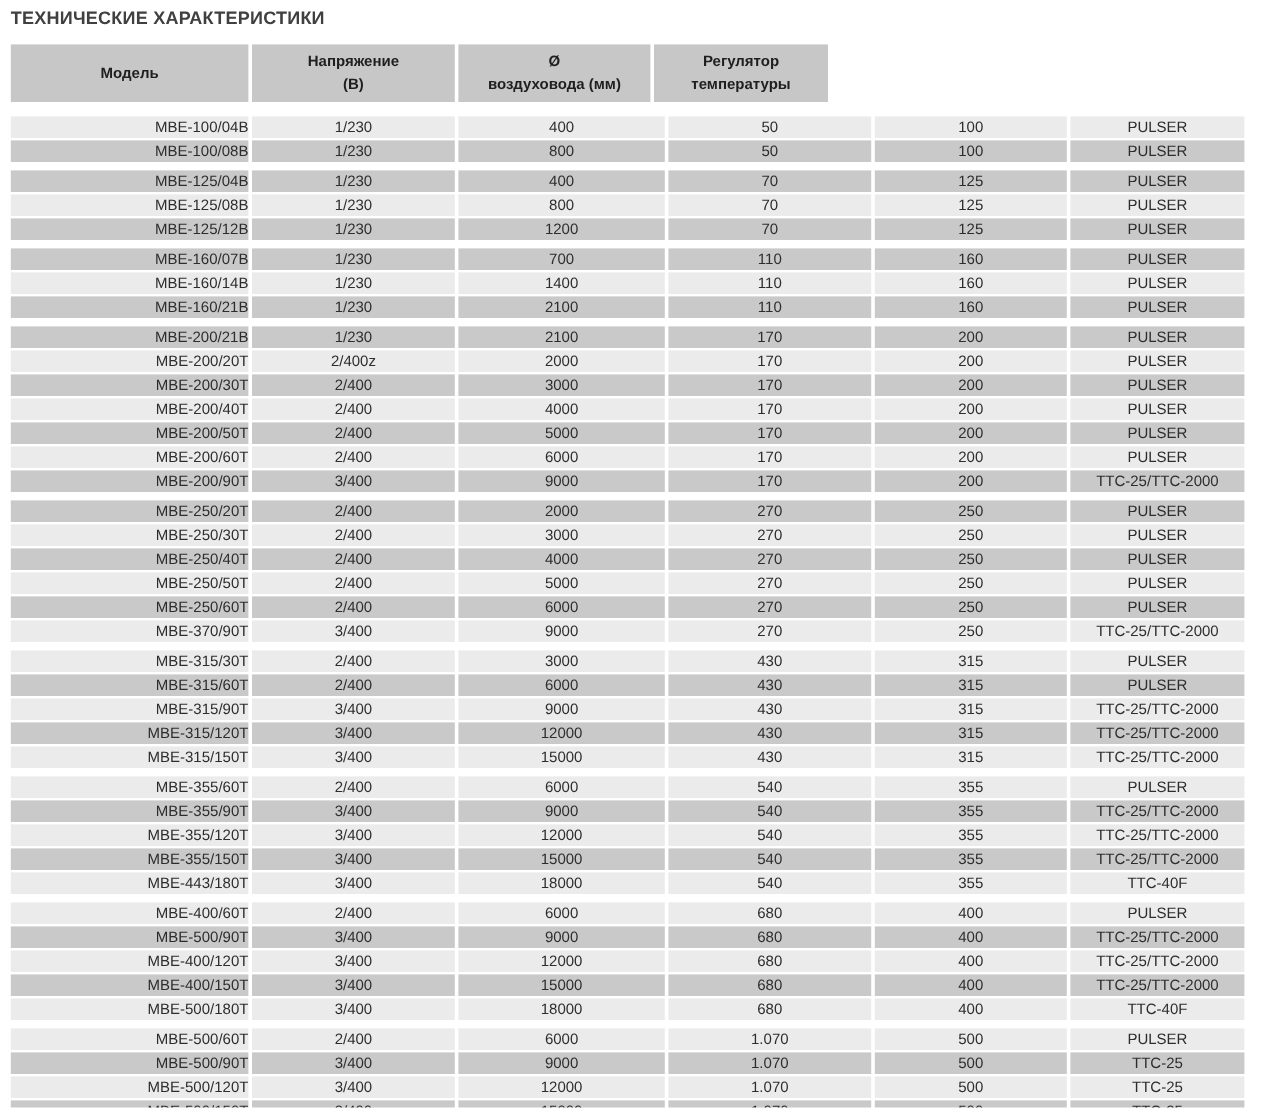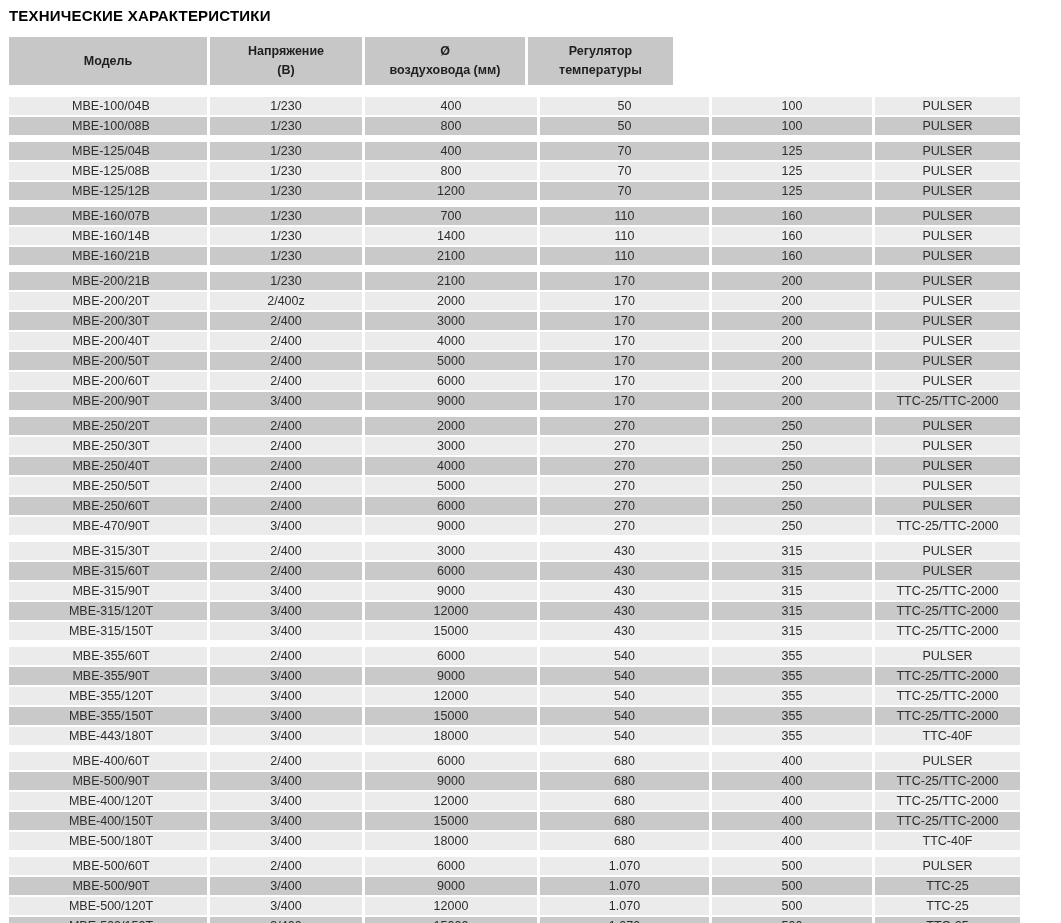--- a/index.html
+++ b/index.html
@@ -4,21 +4,21 @@
 <style>
   html,body{margin:0;padding:0;background:#ffffff;}
   body{
     width:1061px;height:923px;overflow:hidden;
     font-family:"Liberation Sans","DejaVu Sans",sans-serif;
     -webkit-font-smoothing:antialiased;
   }
   .page-title{
     margin:7px 0 13px 9px;
     font-size:15px;font-weight:700;letter-spacing:.2px;
-    color:#000000;
+    color:#404040;
   }
   .spec-table{margin-left:9px;width:1044px;}
   .thead{display:flex;gap:3px;margin-bottom:12px;}
   .th{
     background:#c7c7c7;height:48px;
     display:flex;flex-direction:column;justify-content:center;align-items:center;
     font-weight:700;font-size:12.5px;line-height:19px;color:#1f1f1f;
     box-sizing:border-box;
   }
   .group{margin-bottom:7px;}
@@ -26,26 +26,26 @@
   .row{display:flex;gap:3px;height:18px;margin-bottom:2px;}
   .row:last-child{margin-bottom:0;}
   .td{
     font-size:12.5px;line-height:18px;color:#2d2d2d;
     text-align:center;box-sizing:border-box;white-space:nowrap;overflow:hidden;
   }
   .light .td{background:#ebebeb;}
   .dark  .td{background:#c9c9c9;}
   
   .col0{width:198px;}
-  .col1{width:152px;}
+  .col1{width:169px;}
   .col2{width:172px;}
   .col3{width:169px;}
   .col4{width:160px;}
   .col5{width:145px;justify-content:center;}
-  .td.col0{text-align:center;padding-left:6px;}
+  .td.col0{text-align:right;padding-left:6px;}
 </style>
 </head>
 <body>
 
 <div class="page-title">ТЕХНИЧЕСКИЕ ХАРАКТЕРИСТИКИ</div>
 
 <div class="spec-table">
   <div class="thead" id="thead">
       <div class="th col0">
         <div>Модель</div>
@@ -227,21 +227,21 @@
         </div>
         <div class="row dark">
           <div class="td col0">MBE-250/60T</div>
           <div class="td col1">2/400</div>
           <div class="td col2">6000</div>
           <div class="td col3">270</div>
           <div class="td col4">250</div>
           <div class="td col5">PULSER</div>
         </div>
         <div class="row light">
-          <div class="td col0">MBE-470/90T</div>
+          <div class="td col0">MBE-370/90T</div>
           <div class="td col1">3/400</div>
           <div class="td col2">9000</div>
           <div class="td col3">270</div>
           <div class="td col4">250</div>
           <div class="td col5">TTC-25/TTC-2000</div>
         </div>
       </div>
       <div class="group">
         <div class="row light">
           <div class="td col0">MBE-315/30T</div>

